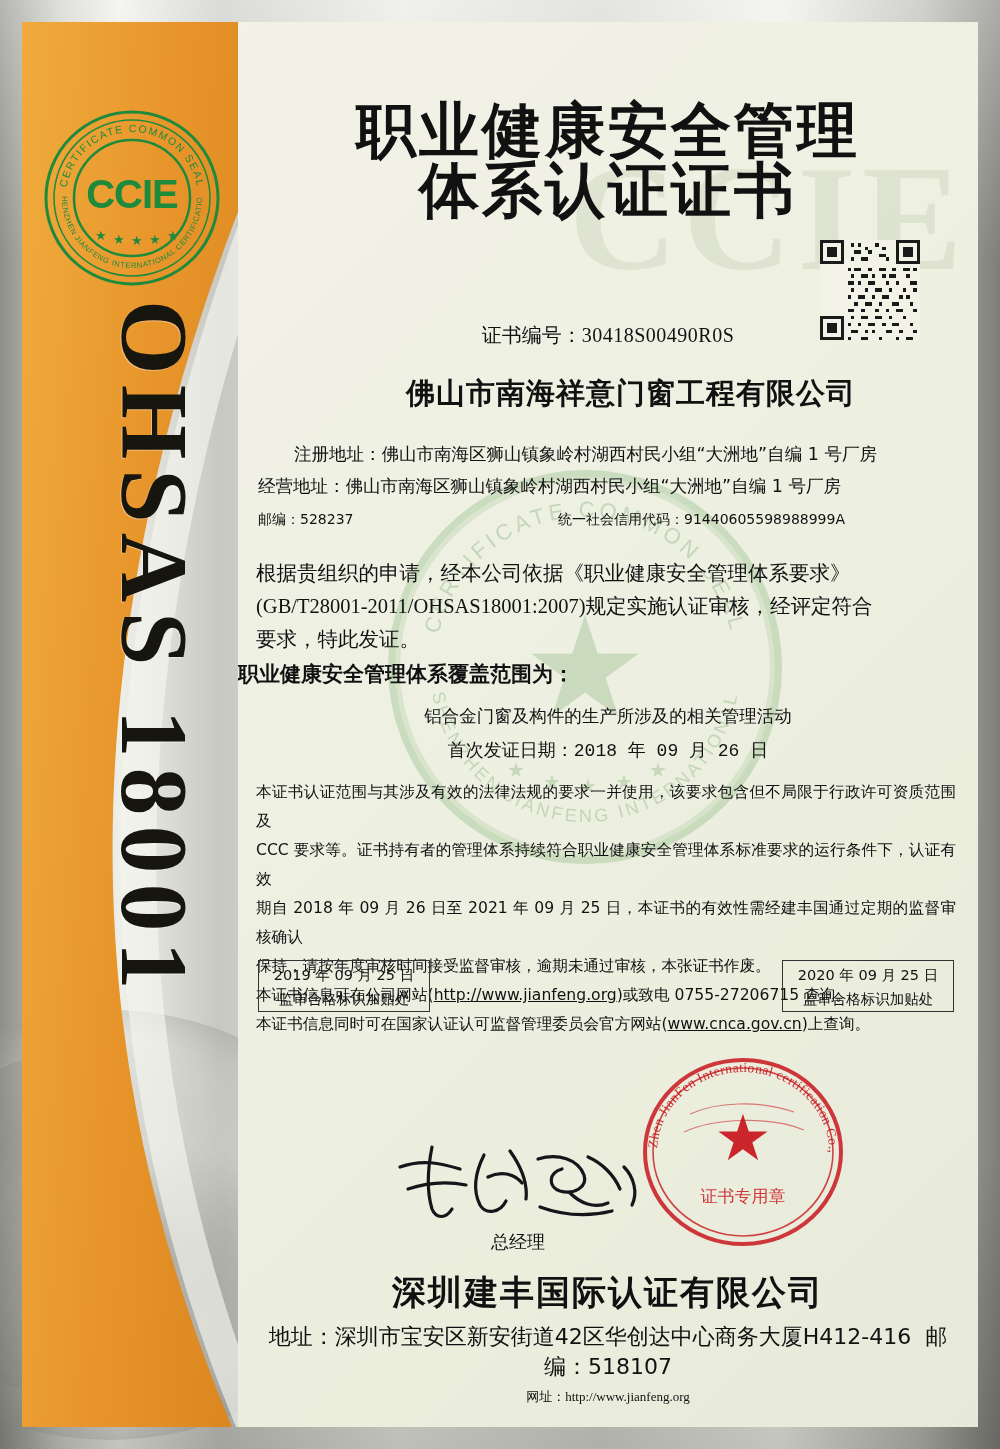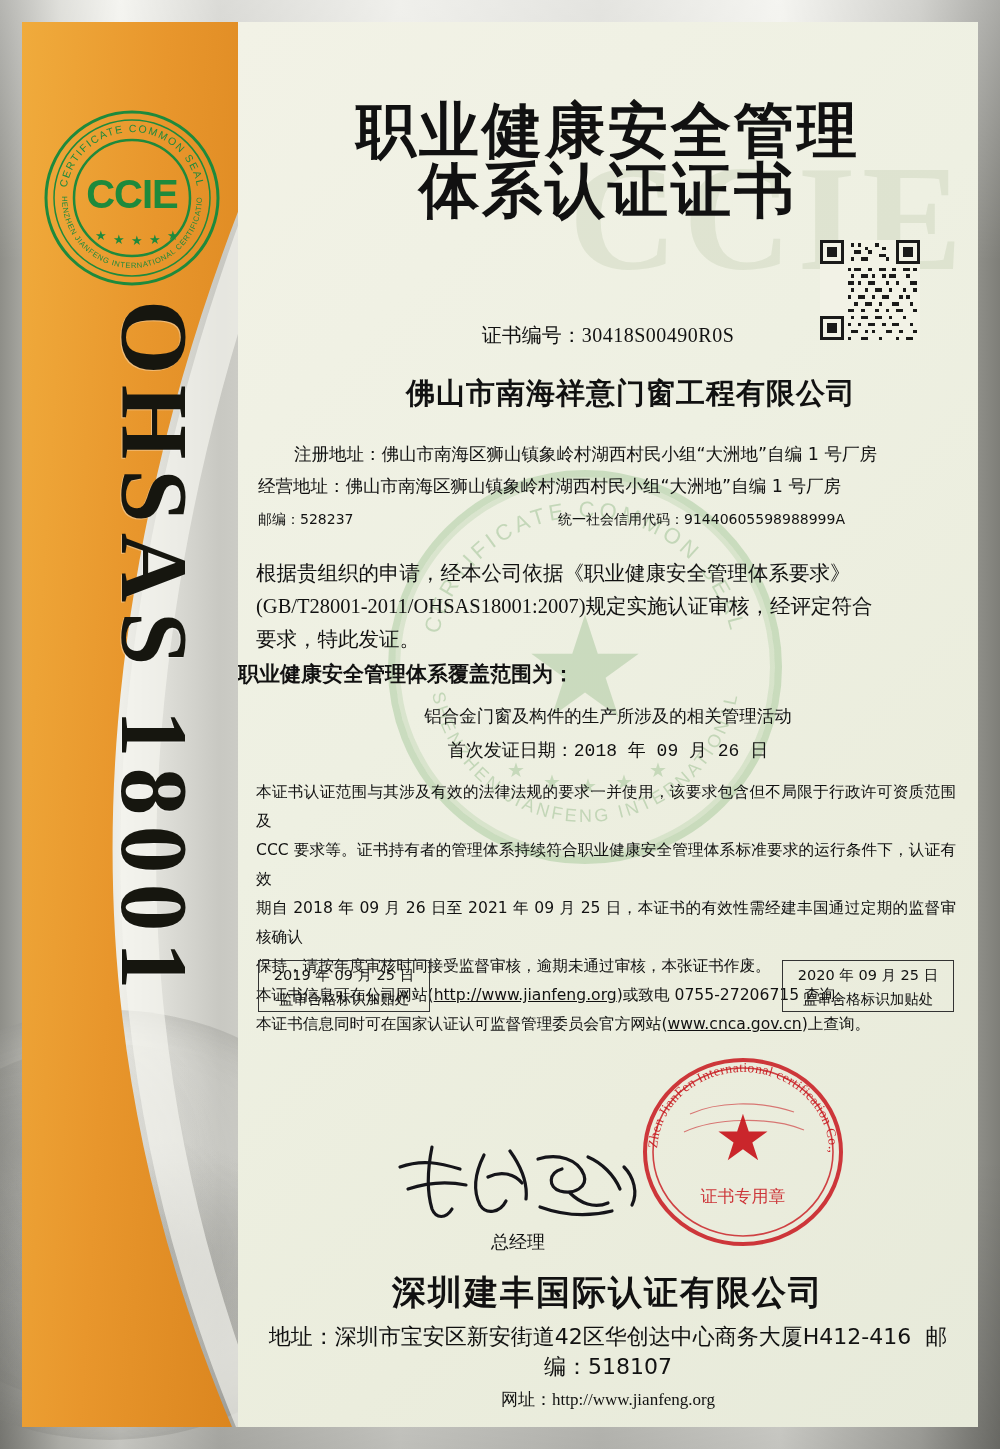--- a/index.html
+++ b/index.html
@@ -329,21 +329,21 @@
     text-align: center;
     font-size: 22px;
     color: #111;
     font-family: "DejaVu Sans", sans-serif;
   }
   .foot-1 { top: 1300px; }
   .foot-2 { top: 1332px; }
   .foot-3 {
     top: 1366px;
     font-family: "Liberation Serif", serif;
-    font-size: 17px;
+    font-size: 13px;
   }
 </style>
 </head>
 <body>
 
 <div class="page">
 
   <div class="frame"></div>
   <div class="globe"></div>
 

